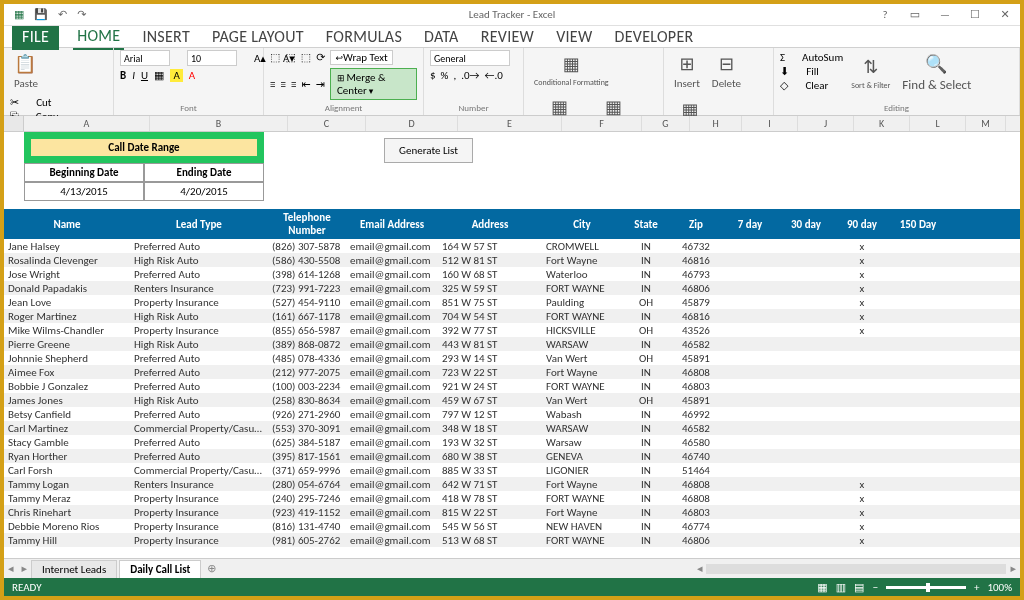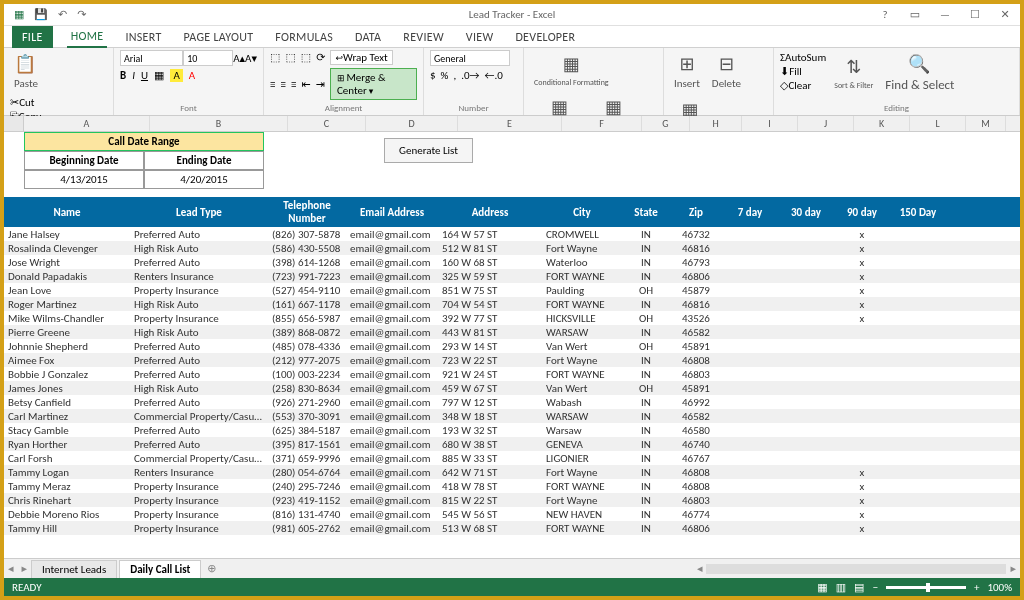--- a/index.html
+++ b/index.html
@@ -5,40 +5,40 @@
 *{margin:0;padding:0;box-sizing:border-box;font-family:"Segoe UI",Calibri,Arial,sans-serif;font-size:11px}
 body{background:#fff;width:1024px;height:600px;overflow:hidden;position:relative;border:4px solid #d4a017}
 .titlebar{height:22px;background:#fff;display:flex;align-items:center;position:relative;border-bottom:1px solid #e0e0e0}
 .qat{display:flex;gap:10px;padding-left:10px;align-items:center}
 .qat span{color:#666;cursor:pointer}
 .window-title{position:absolute;left:50%;transform:translateX(-50%);color:#666;font-size:11px}
 .win-ctrl{position:absolute;right:0;display:flex;gap:0}
 .win-ctrl span{width:30px;height:22px;display:flex;align-items:center;justify-content:center;color:#666;cursor:pointer}
 .win-ctrl span:last-child{color:#666}
 .ribbontabs{height:22px;background:#fff;display:flex;align-items:center;padding-left:8px;gap:14px;border-bottom:1px solid #d0d0d0}
-.ribbontabs span{font-size:12px;color:#444;text-transform:uppercase;letter-spacing:.3px;cursor:pointer;padding:3px 4px}
+.ribbontabs span{font-size:16px;color:#444;text-transform:uppercase;letter-spacing:.3px;cursor:pointer;padding:3px 4px}
 .ribbontabs .active{color:#217346;border-bottom:2px solid #217346}
 .filetab{background:#217346;color:#fff!important;padding:4px 10px!important}
 .ribbon{height:68px;background:#f5f5f5;display:flex;align-items:stretch;border-bottom:1px solid #ccc;font-size:10px}
 .rgroup{border-right:1px solid #ddd;padding:2px 6px;display:flex;flex-direction:column;justify-content:space-between;position:relative}
 .rgroup .label{text-align:center;color:#777;font-size:9px;margin-top:auto}
 .rtop{display:flex;gap:4px;align-items:center;flex-wrap:wrap}
 .rbtn{display:flex;flex-direction:column;align-items:center;gap:1px;padding:2px 4px;cursor:pointer;color:#555}
 .rbtn .ico{width:16px;height:16px;display:flex;align-items:center;justify-content:center;font-size:13px}
 .rbtn.big .ico{width:24px;height:24px;font-size:18px}
-.rrow{display:flex;gap:0;align-items:center;margin-bottom:1px}
+.rrow{display:flex;gap:17px;align-items:center;margin-bottom:1px}
 .sel{border:1px solid #ccc;background:#fff;padding:1px 3px;font-size:10px;height:16px;min-width:50px}
 .ribbtn{border:1px solid #ccc;background:#fff;padding:1px 4px;font-size:9px;height:15px;cursor:pointer;display:inline-flex;align-items:center}
 .mergebtn{background:#c8e6c9;border:1px solid #4caf50;padding:2px 6px;font-size:9px}
 .sheet{position:relative;background:#fff}
 .colheads{display:flex;height:16px;background:#f0f0f0;border-bottom:1px solid #ccc}
 .rowhead-spacer{width:20px;border-right:1px solid #ccc;background:#e8e8e8}
 .colhead{border-right:1px solid #ddd;text-align:center;color:#555;font-size:10px;line-height:16px}
 .range-block{display:flex;margin-left:20px}
-.range-header{background:#fce5a0;border:1px solid #22c55e;text-align:center;font-weight:bold;padding:2px;width:240px;font-size:11px}
+.range-header{background:#fce5a0;border:7px solid #22c55e;text-align:center;font-weight:bold;padding:2px;width:240px;font-size:11px}
 .range-row{display:flex}
 .range-cell{border:1px solid #999;padding:2px 6px;text-align:center;width:120px;font-size:11px;background:#fff}
 .range-cell.hdr{font-weight:bold;background:#fff}
 .genbtn{position:absolute;left:380px;top:6px;border:1px solid #aaa;background:#f5f5f5;padding:5px 14px;font-size:11px;cursor:pointer}
 .tablewrap{margin-top:8px}
 .datahead{display:flex;background:#0369a1;color:#fff;font-weight:bold;height:30px;align-items:center;font-size:10px}
 .datahead>div{padding:2px 4px;text-align:center}
 .datarow{display:flex;height:14px;align-items:center;font-size:10px;color:#333}
 .datarow.alt{background:#f0f0f0}
 .datarow>div{padding:0 4px;white-space:nowrap;overflow:hidden;text-overflow:ellipsis}
@@ -497,21 +497,21 @@
           <div class="c-150d"></div>
         </div>
         <div class="datarow">
           <div class="c-name">Carl Forsh</div>
           <div class="c-lead">Commercial Property/Casualty</div>
           <div class="c-tel">(371) 659-9996</div>
           <div class="c-email">email@gmail.com</div>
           <div class="c-addr">885 W 33 ST</div>
           <div class="c-city">LIGONIER</div>
           <div class="c-state">IN</div>
-          <div class="c-zip">46767</div>
+          <div class="c-zip">51464</div>
           <div class="c-7d"></div>
           <div class="c-30d"></div>
           <div class="c-90d"></div>
           <div class="c-150d"></div>
         </div>
         <div class="datarow alt">
           <div class="c-name">Tammy Logan</div>
           <div class="c-lead">Renters Insurance</div>
           <div class="c-tel">(280) 054-6764</div>
           <div class="c-email">email@gmail.com</div>

